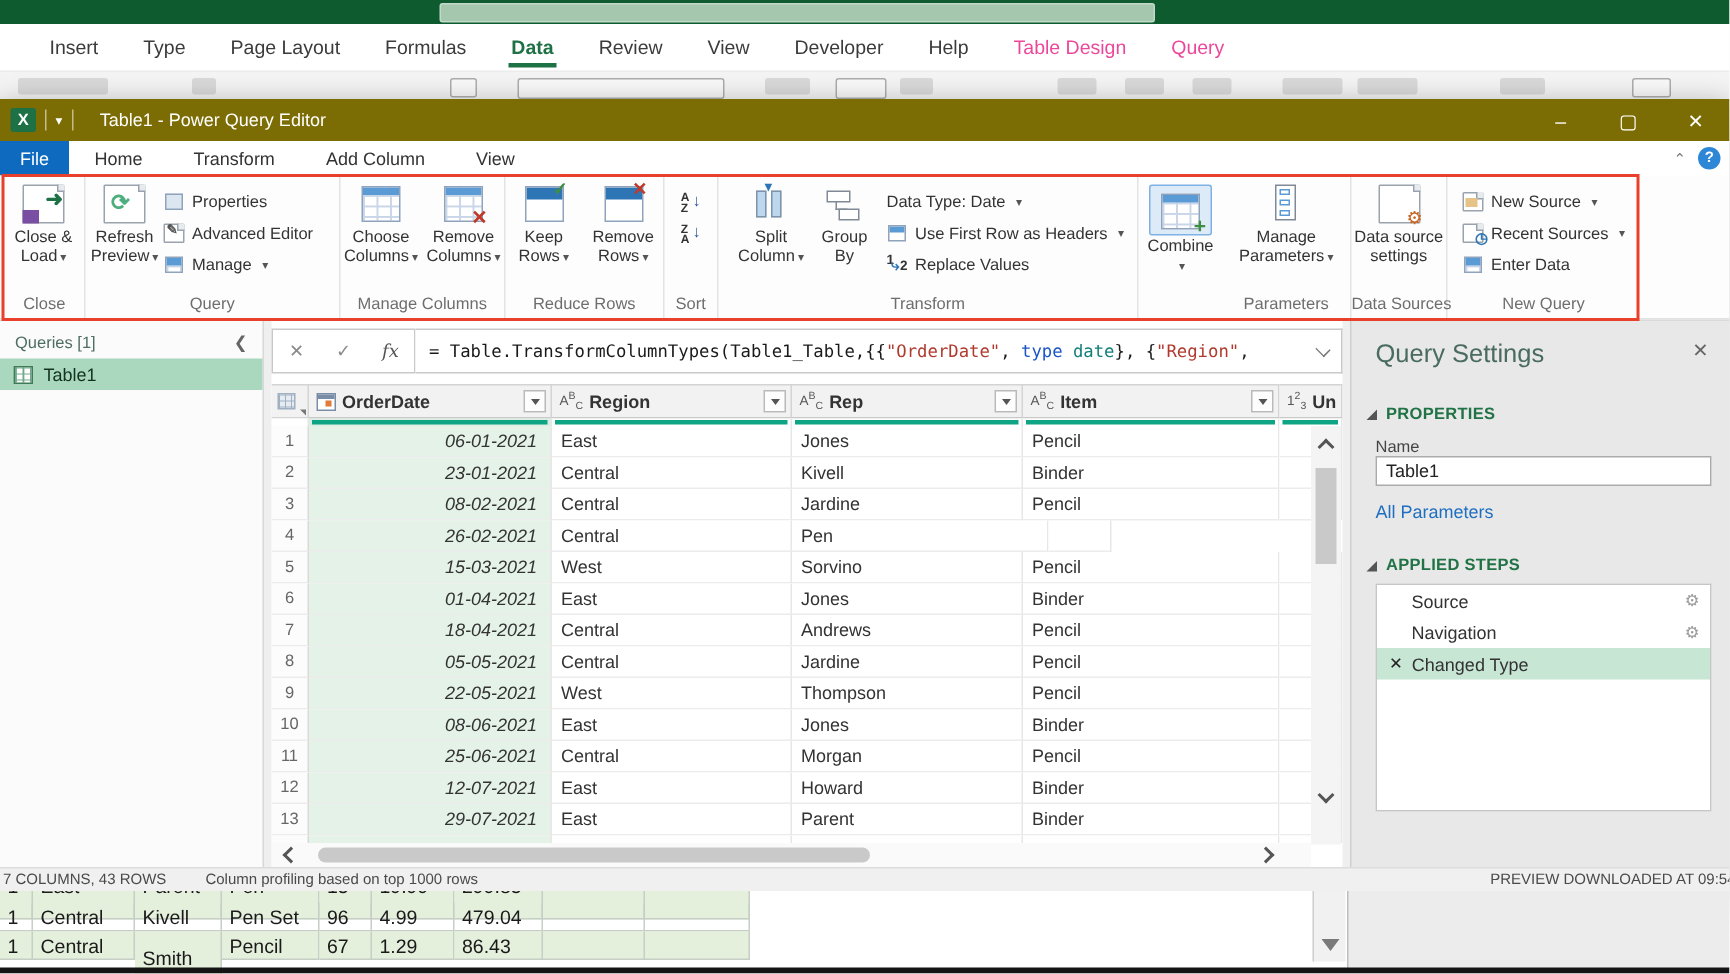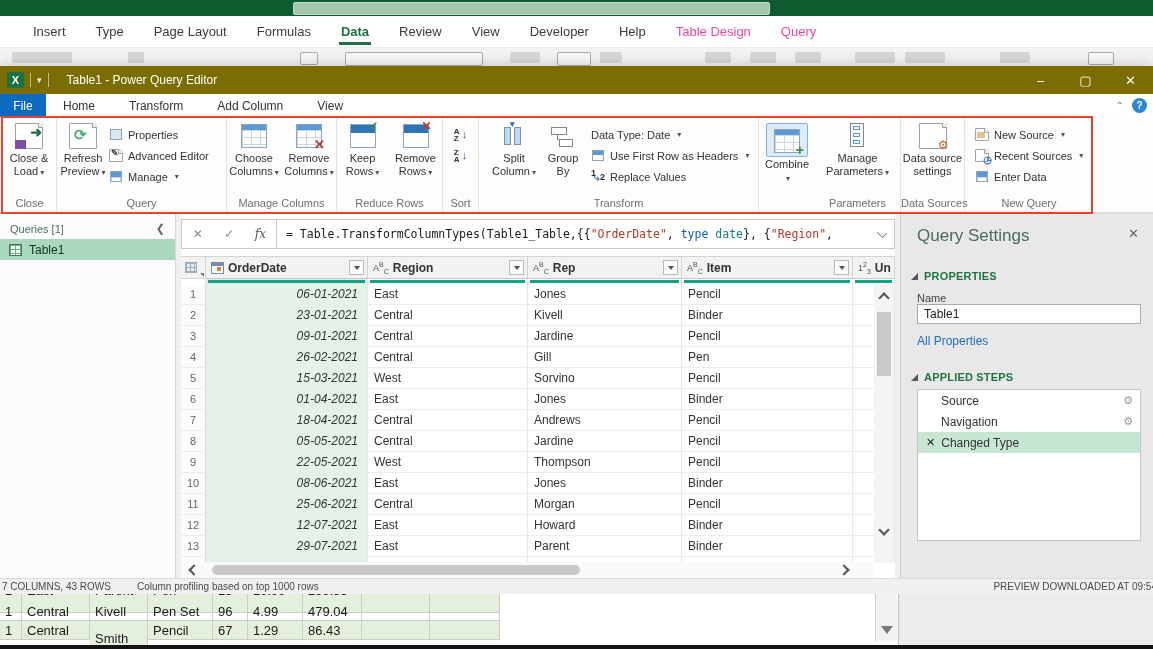--- a/index.html
+++ b/index.html
@@ -539,31 +539,30 @@
               <div class="g-row">
                 <div class="g-rn">2</div>
                 <div class="g-cell datec" style="width: 162px;">23-01-2021</div>
                 <div class="g-cell" style="width: 160px;">Central</div>
                 <div class="g-cell" style="width: 154px;">Kivell</div>
                 <div class="g-cell" style="width: 171px;">Binder</div>
                 <div class="g-cell" style="width: 42px;"></div>
               </div>
               <div class="g-row">
                 <div class="g-rn">3</div>
-                <div class="g-cell datec" style="width: 162px;">09-01-2021</div>
+                <div class="g-cell datec" style="width: 162px;">08-02-2021</div>
                 <div class="g-cell" style="width: 160px;">Central</div>
                 <div class="g-cell" style="width: 154px;">Jardine</div>
                 <div class="g-cell" style="width: 171px;">Pencil</div>
                 <div class="g-cell" style="width: 42px;"></div>
               </div>
               <div class="g-row">
                 <div class="g-rn">4</div>
                 <div class="g-cell datec" style="width: 162px;">26-02-2021</div>
                 <div class="g-cell" style="width: 160px;">Central</div>
-                <div class="g-cell" style="width: 154px;">Gill</div>
                 <div class="g-cell" style="width: 171px;">Pen</div>
                 <div class="g-cell" style="width: 42px;"></div>
               </div>
               <div class="g-row">
                 <div class="g-rn">5</div>
                 <div class="g-cell datec" style="width: 162px;">15-03-2021</div>
                 <div class="g-cell" style="width: 160px;">West</div>
                 <div class="g-cell" style="width: 154px;">Sorvino</div>
                 <div class="g-cell" style="width: 171px;">Pencil</div>
                 <div class="g-cell" style="width: 42px;"></div>
@@ -657,21 +656,21 @@
 
       <div class="settings">
         <div class="qs-title">Query Settings</div>
         <div class="qs-close">✕</div>
         <div class="qs-sec" style="top:56px">
           <span class="tri"></span>
           <span>PROPERTIES</span>
         </div>
         <div class="qs-namelbl">Name</div>
         <div class="qs-input">Table1</div>
-        <div class="qs-link">All Properties</div>
+        <div class="qs-link">All Parameters</div>
         <div class="qs-sec" style="top:157px">
           <span class="tri"></span>
           <span>APPLIED STEPS</span>
         </div>
         <div class="steps-box" id="steps-box">
             <div class="step">
               <span>Source</span>
               <span class="gear">⚙</span>
             </div>
             <div class="step">

